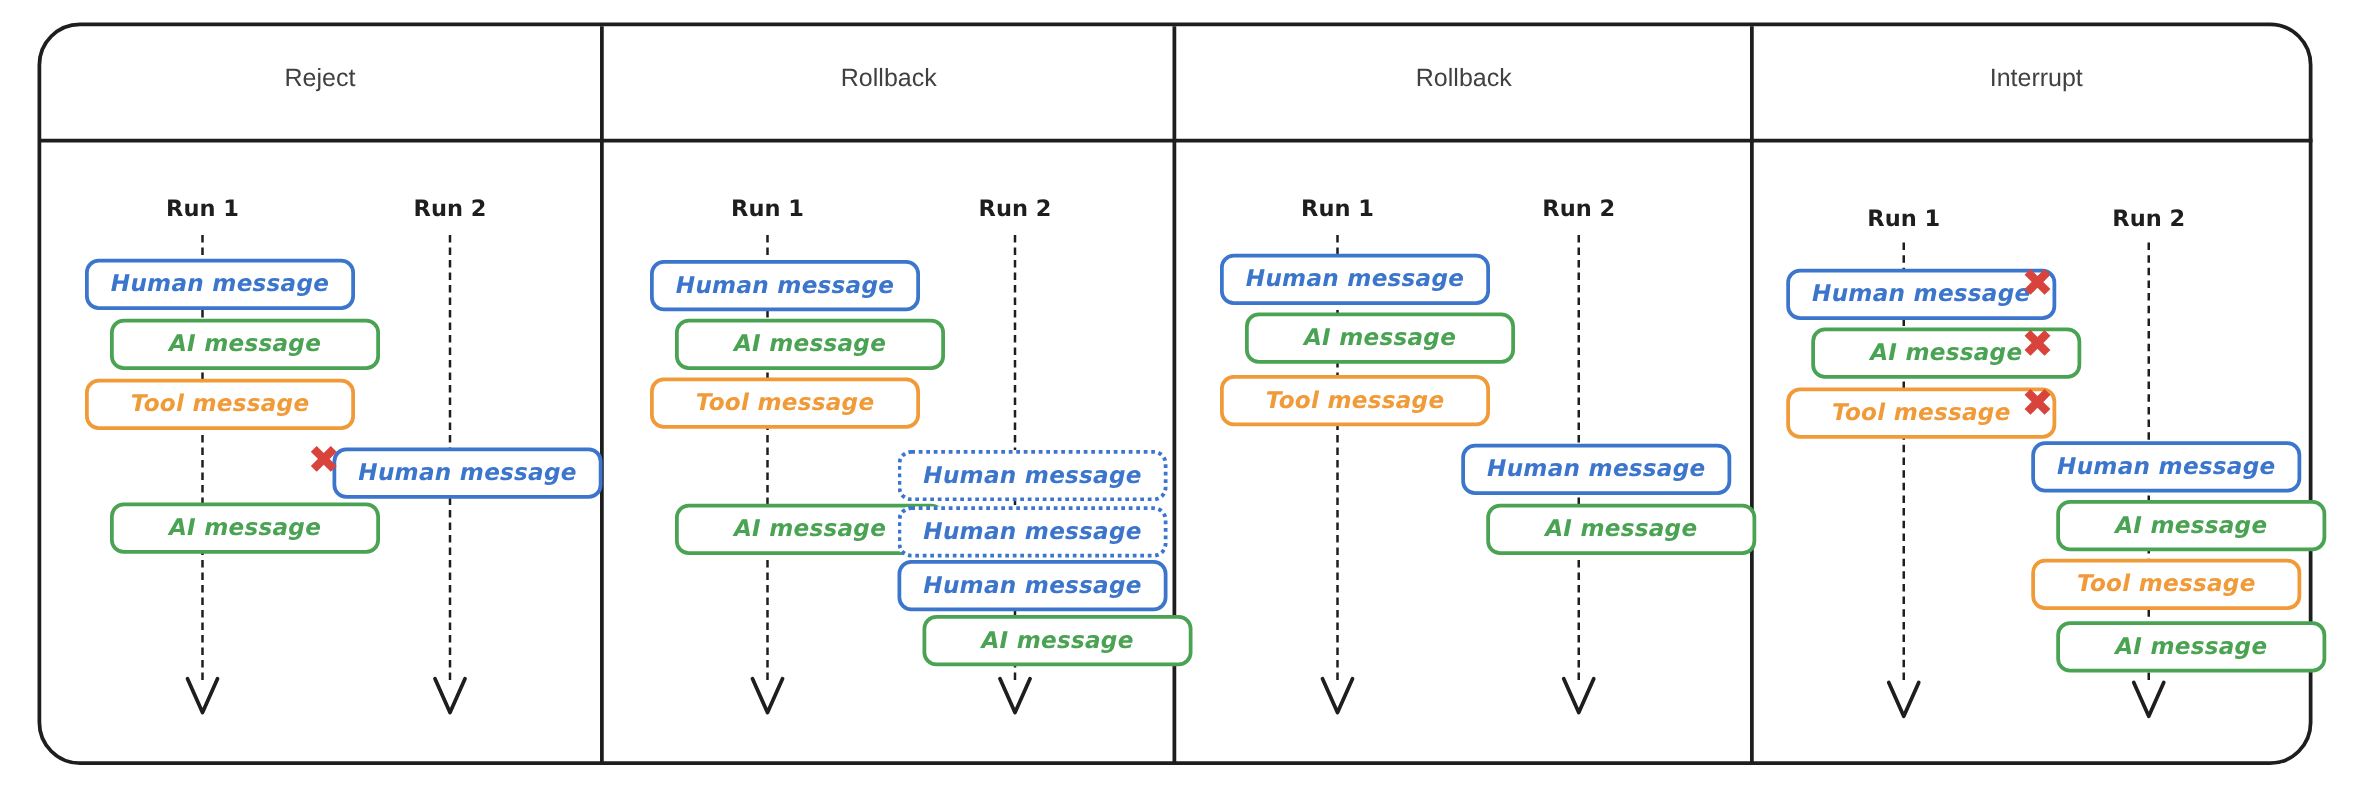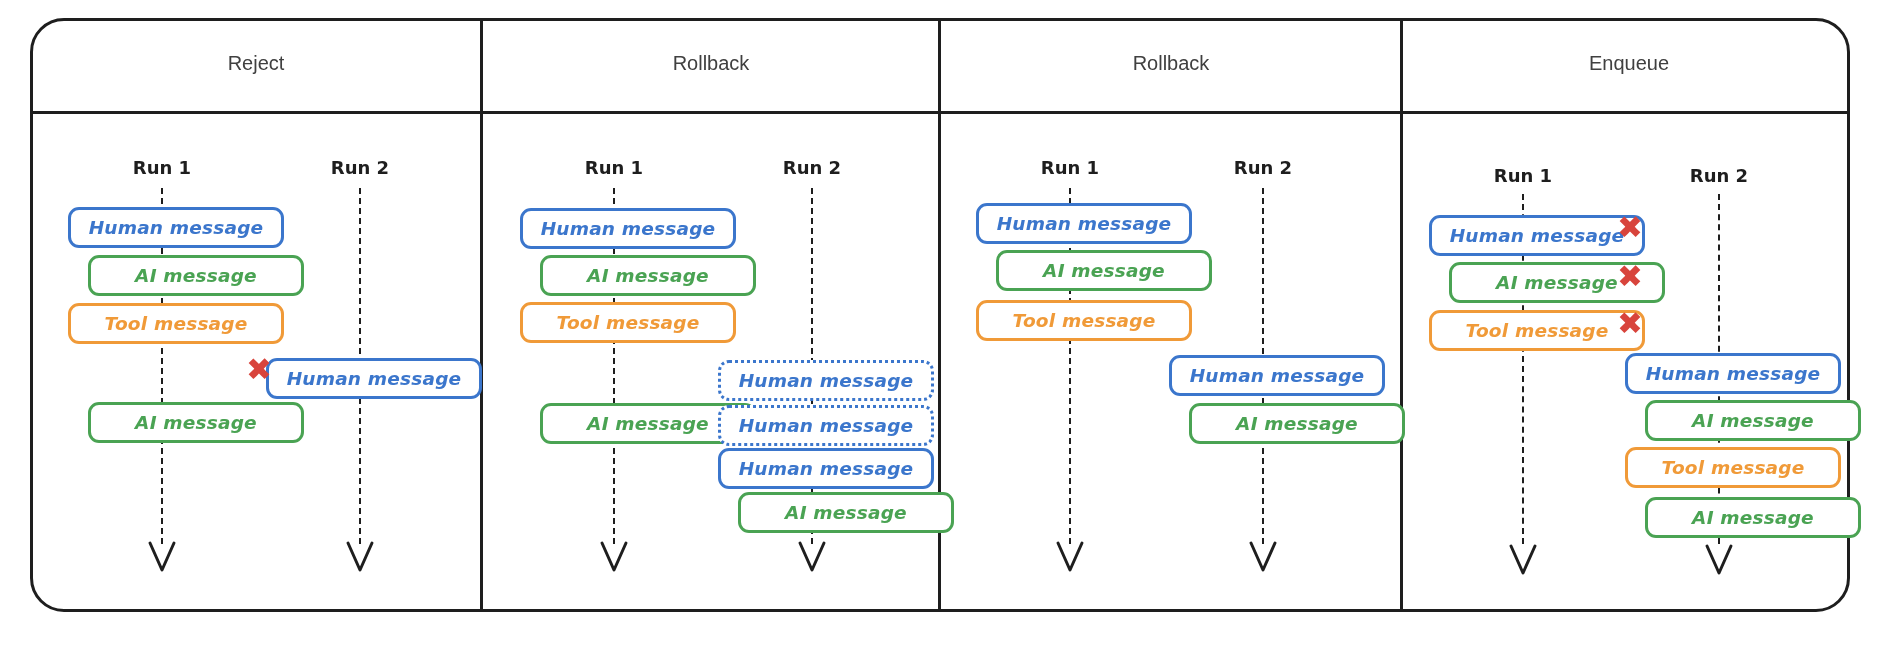--- a/index.html
+++ b/index.html
@@ -65,21 +65,21 @@
 
   <div class="frame"></div>
   <div class="hline"></div>
   <div class="vline" style="left:480px;"></div>
   <div class="vline" style="left:938px;"></div>
   <div class="vline" style="left:1400px;"></div>
 
   <div class="panel-title" style="left:256px;">Reject</div>
   <div class="panel-title" style="left:711px;">Rollback</div>
   <div class="panel-title" style="left:1171px;">Rollback</div>
-  <div class="panel-title" style="left:1629px;">Enqueue</div>
+  <div class="panel-title" style="left:1629px;">Interrupt</div>
 
   <div class="run-label" style="left:162px;top:154px;">Run 1</div>
   <div class="run-label" style="left:360px;top:154px;">Run 2</div>
   <div class="lifeline" style="left:161px;"></div>
   <div class="lifeline" style="left:359px;"></div>
 
   <div class="box human" style="left:68px;top:207px;">Human message</div>
   <div class="box ai" style="left:68px;top:255px;">AI message</div>
   <div class="box tool" style="left:68px;top:303px;">Tool message</div>
   <div class="box ai" style="left:68px;top:402px;">AI message</div>

